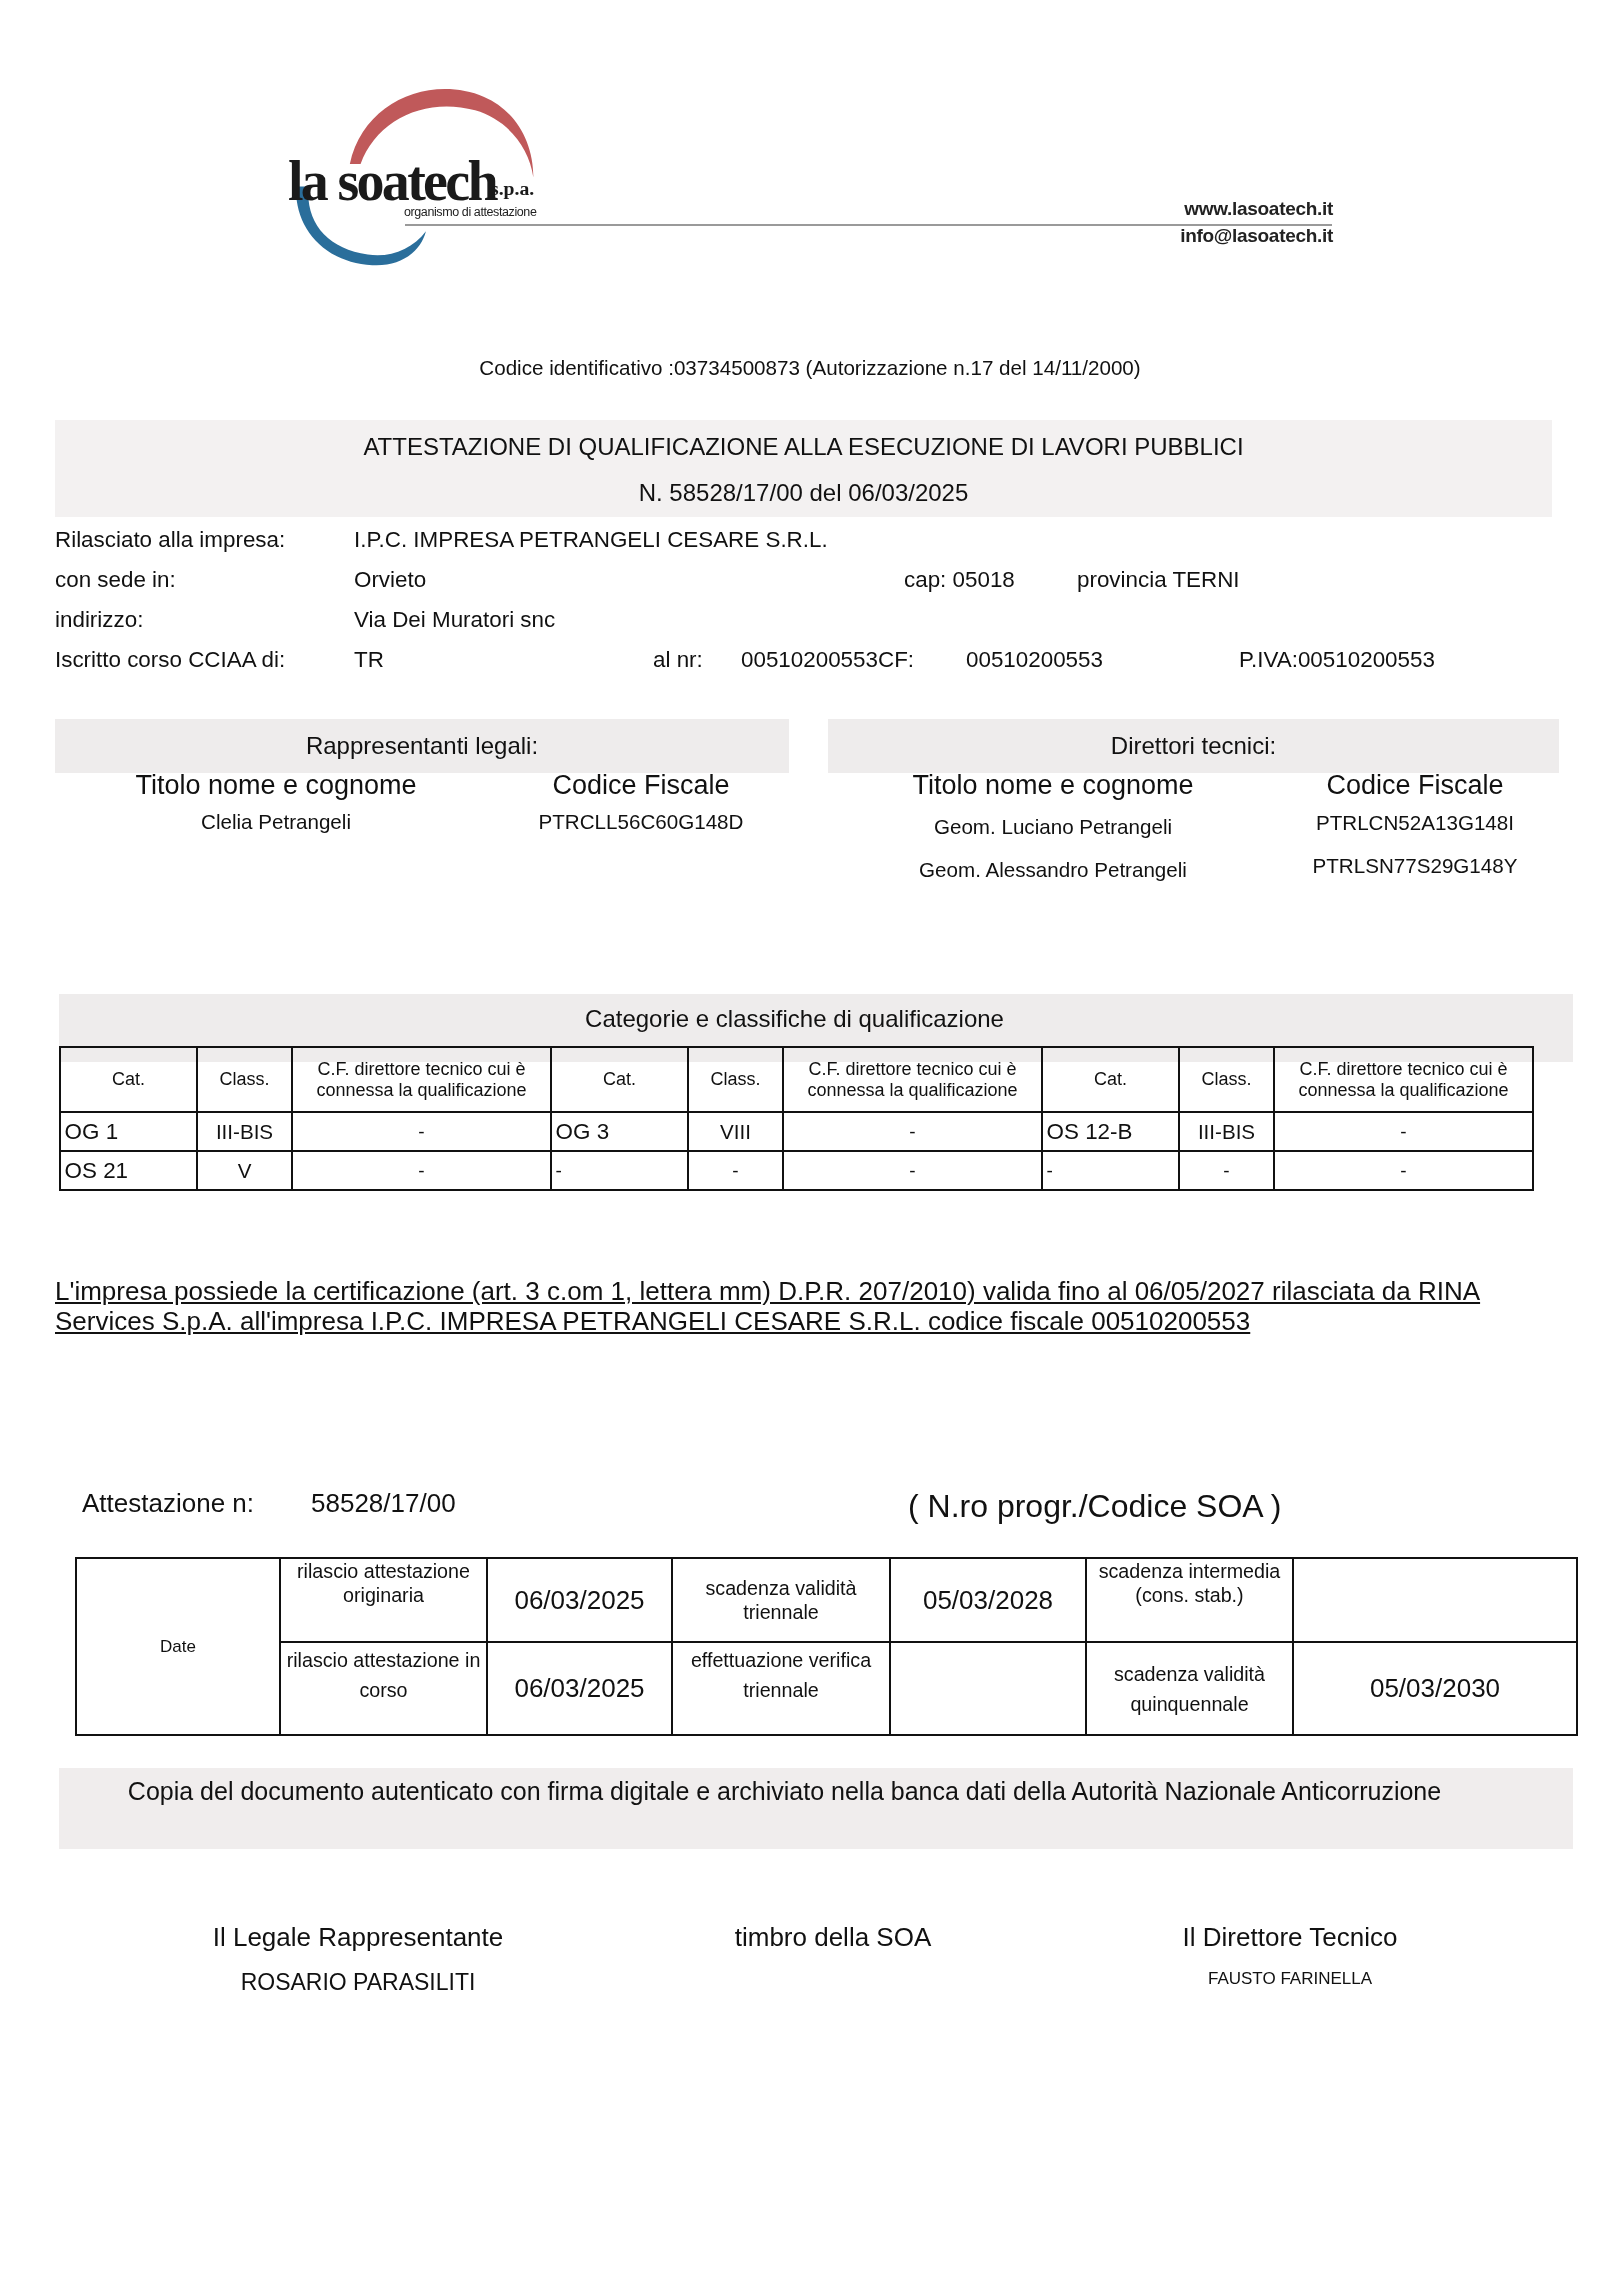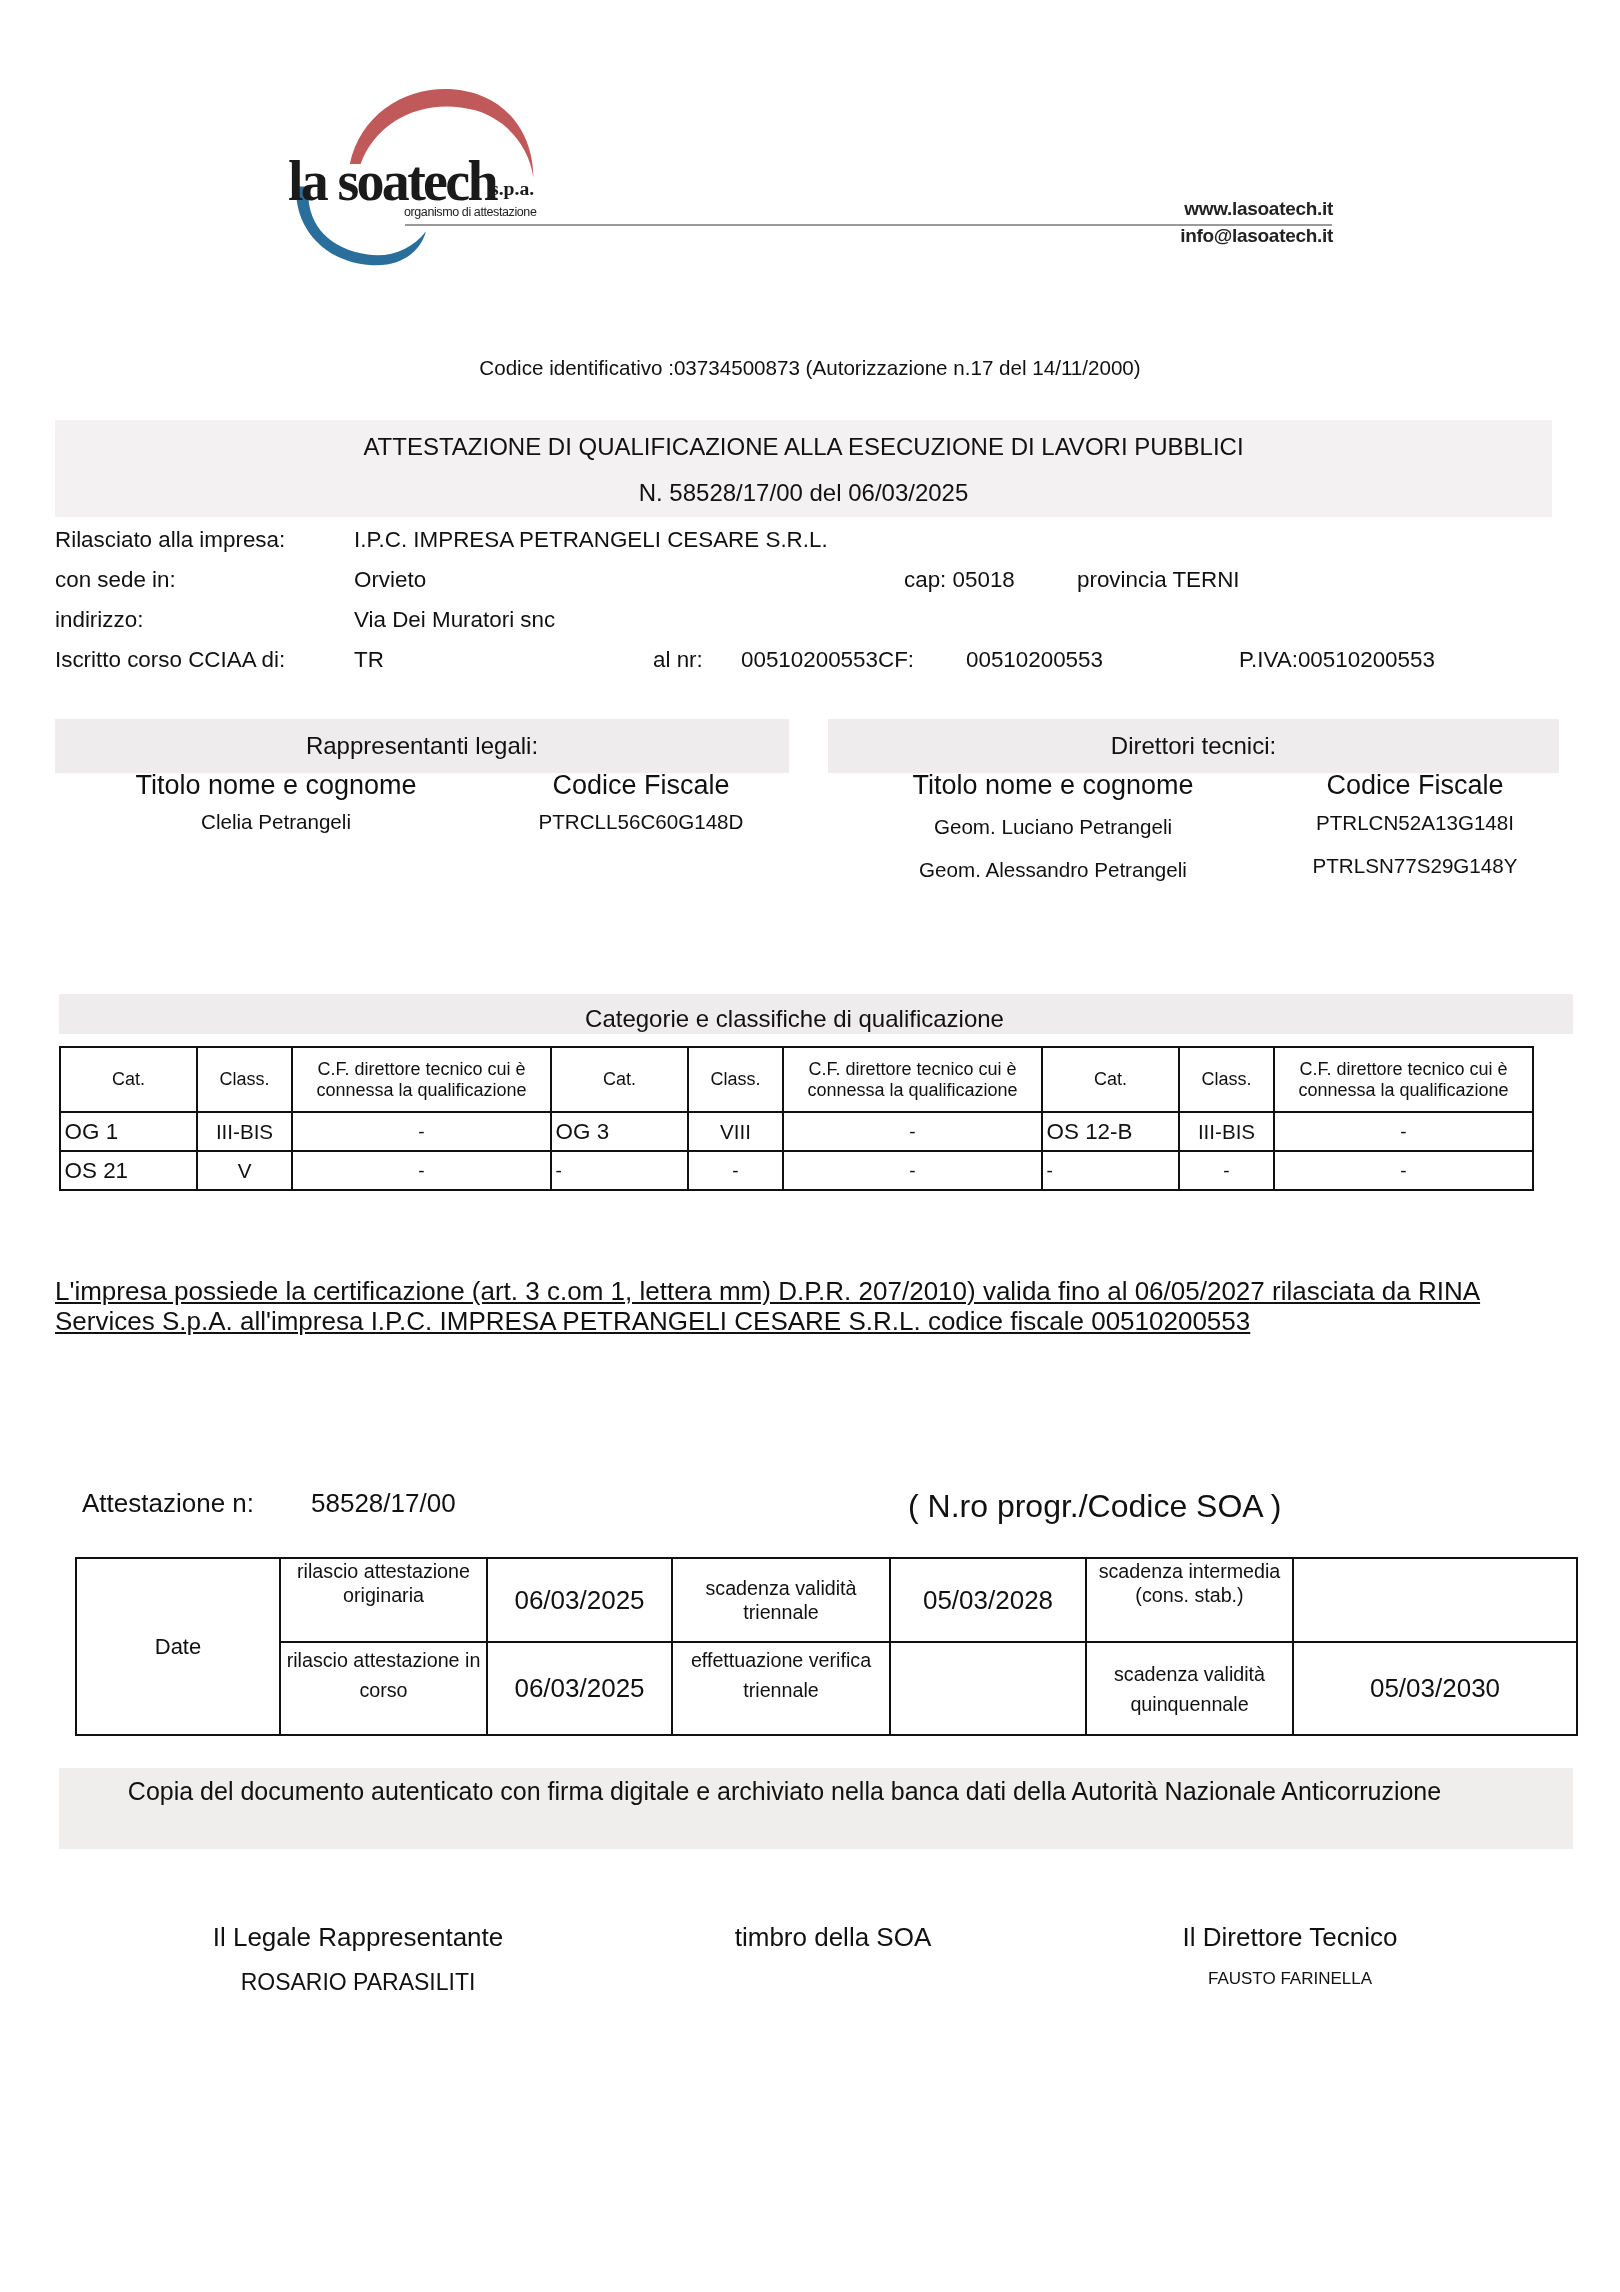--- a/index.html
+++ b/index.html
@@ -89,21 +89,21 @@
 <div class="band2" style="left:828px;top:719px;width:731px;height:54px;">
   <div class="abs center txt27" style="left:0;width:100%;top:12.5px;">Direttori tecnici:</div>
 </div>
 <div class="abs center txt30" style="left:867px;width:372px;top:770px;">Titolo nome e cognome</div>
 <div class="abs center txt30" style="left:1276px;width:278px;top:770px;">Codice Fiscale</div>
 <div class="abs center txt23" style="left:867px;width:372px;top:815px;">Geom. Luciano Petrangeli</div>
 <div class="abs center txt23" style="left:1276px;width:278px;top:811px;">PTRLCN52A13G148I</div>
 <div class="abs center txt23" style="left:867px;width:372px;top:858px;">Geom. Alessandro Petrangeli</div>
 <div class="abs center txt23" style="left:1276px;width:278px;top:854px;">PTRLSN77S29G148Y</div>
 
-<div class="band2" style="left:59px;top:994px;width:1514px;height:40px;">
+<div class="band2" style="left:59px;top:994px;width:1514px;height:68px;">
   <div class="abs center txt27" style="left:0;width:1471px;top:10.7px;">Categorie e classifiche di qualificazione</div>
 </div>
 <table class="cat">
   <colgroup>
     <col style="width:137px">
       <col style="width:95px">
       <col style="width:259px">
     <col style="width:137px">
       <col style="width:95px">
       <col style="width:259px">
@@ -159,21 +159,21 @@
     <col style="width:204px">
       <col style="width:207px">
       <col style="width:185px">
     <col style="width:218px">
       <col style="width:196px">
       <col style="width:207px">
       <col style="width:284px">
   </colgroup>
   <tbody>
       <tr style="height:84px;">
-    <td rowspan="2" style="font-size:22px;">Date</td>
+    <td rowspan="2" style="font-size:17px;">Date</td>
     <td class="lbl" style="vertical-align:top;">rilascio attestazione originaria</td>
     <td class="dv">06/03/2025</td>
     <td class="lbl">scadenza validità triennale</td>
     <td class="dv">05/03/2028</td>
     <td class="lbl" style="vertical-align:top;">scadenza intermedia (cons. stab.)</td>
     <td class="dv"></td>
   </tr>
   <tr style="height:93px;">
     <td class="lbl" style="line-height:30px;vertical-align:top;padding-top:1.8px;">rilascio attestazione in corso</td>
     <td class="dv">06/03/2025</td>

